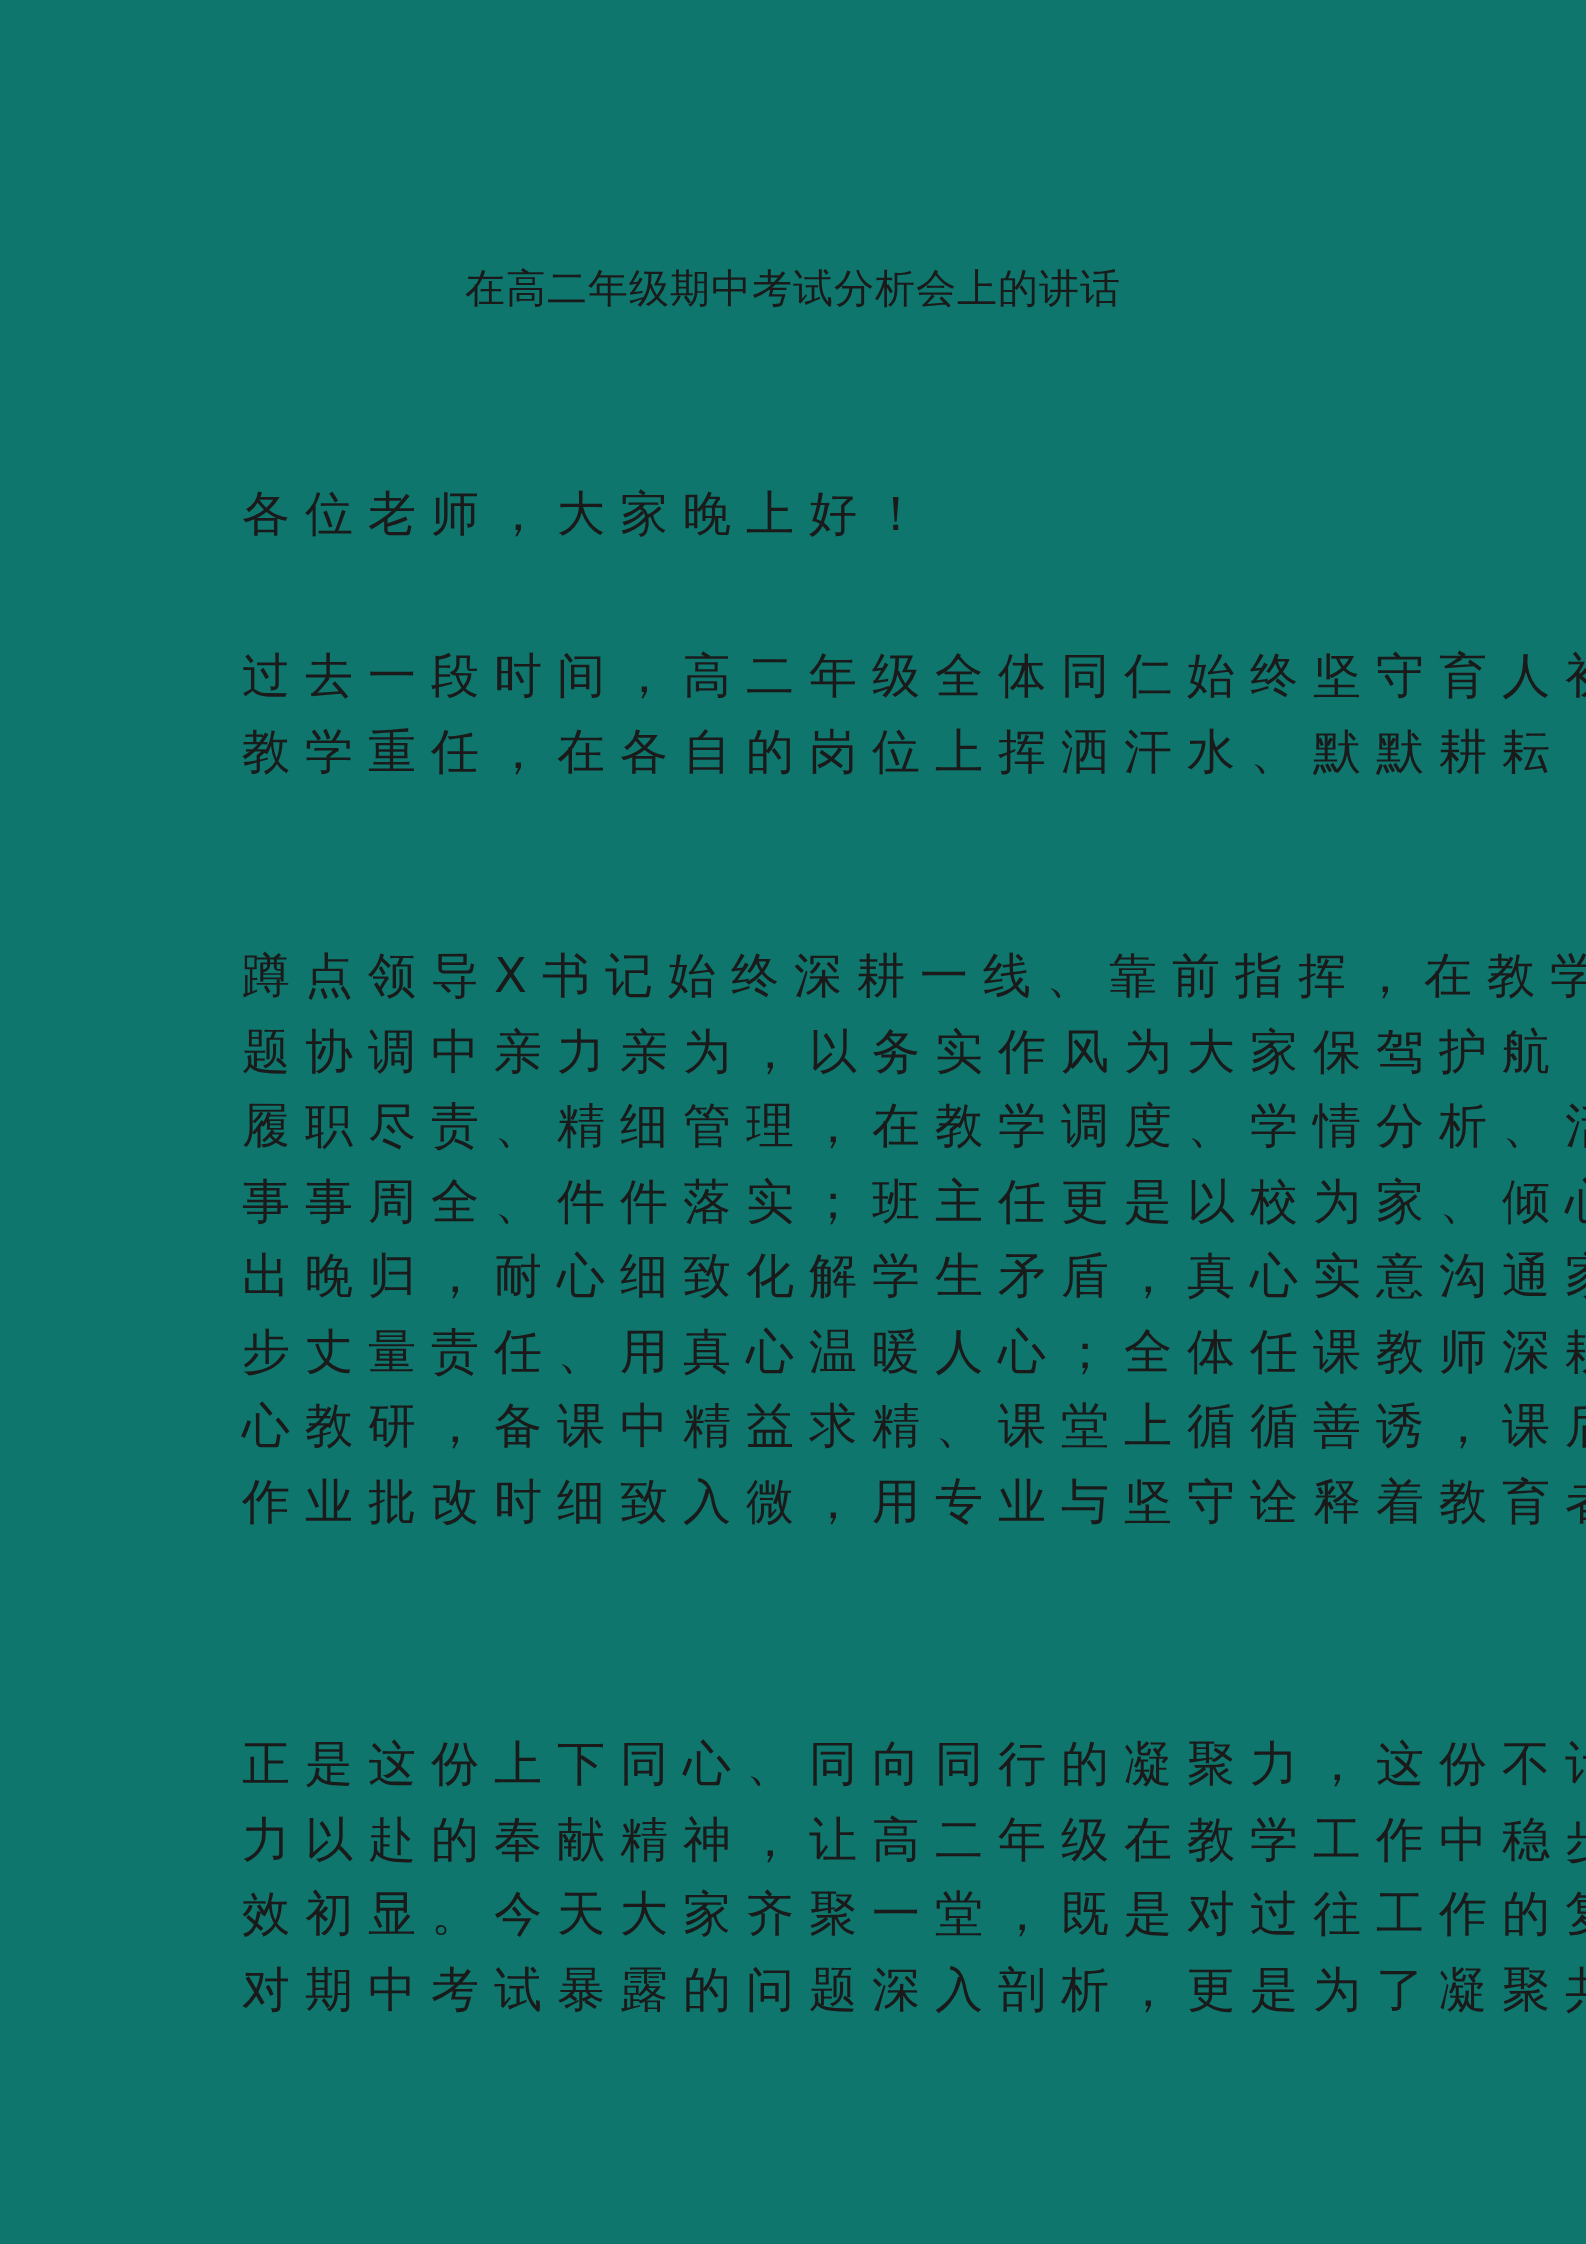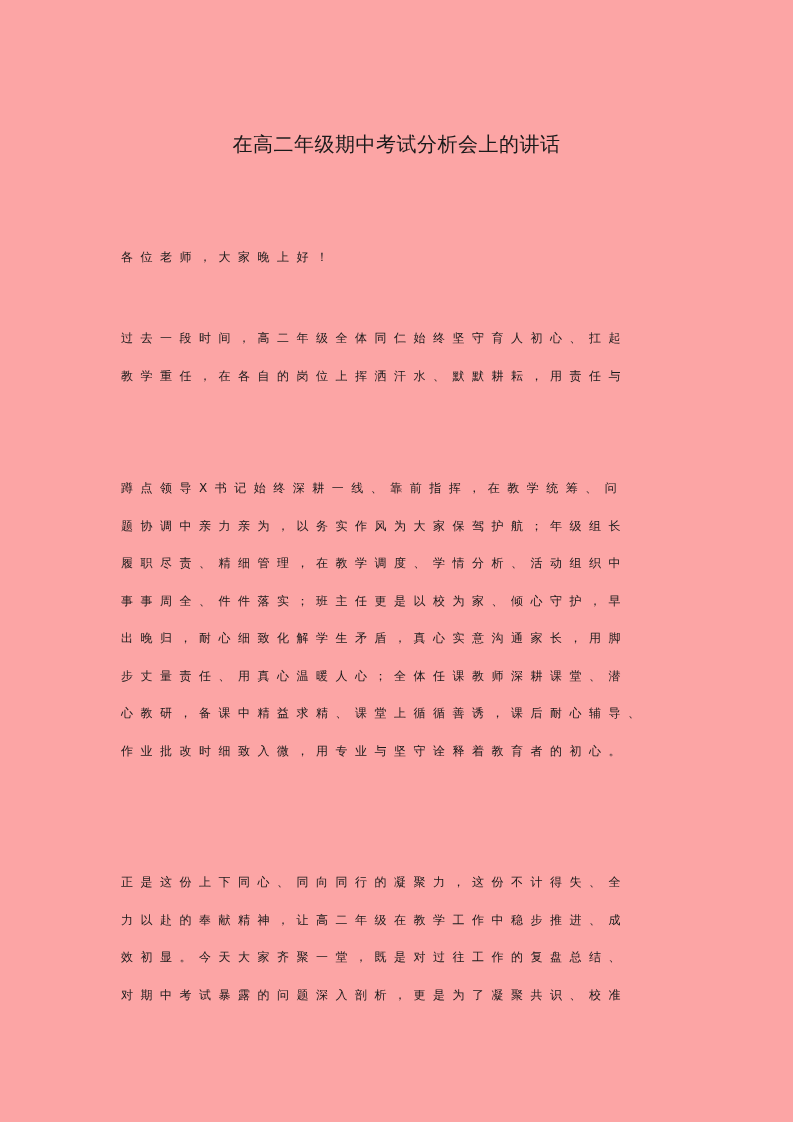--- a/index.html
+++ b/index.html
@@ -14,39 +14,39 @@
       overflow: hidden;
       font-family: "DejaVu Sans", "Liberation Sans", sans-serif;
       color: #1a1a1a;
     }
     .page {
       position: absolute;
       left: 0;
       top: 0;
       width: 793px;
       height: 1122px;
-      background: #fca5a5;
+      background: #0f766e;
     }
     .title {
       position: absolute;
       top: 129px;
       left: 0;
       width: 793px;
       text-align: center;
       font-size: 20px;
       line-height: 30px;
       letter-spacing: 0.5px;
       font-weight: normal;
       margin: 0;
     }
     .body-text {
       position: absolute;
       left: 121px;
       width: 560px;
-      font-size: 12px;
+      font-size: 24px;
       letter-spacing: 7.5px;
       line-height: 37.5px;
       margin: 0;
       white-space: normal;
     }
     .line {
       display: block;
       white-space: nowrap;
       height: 37.5px;
     }

